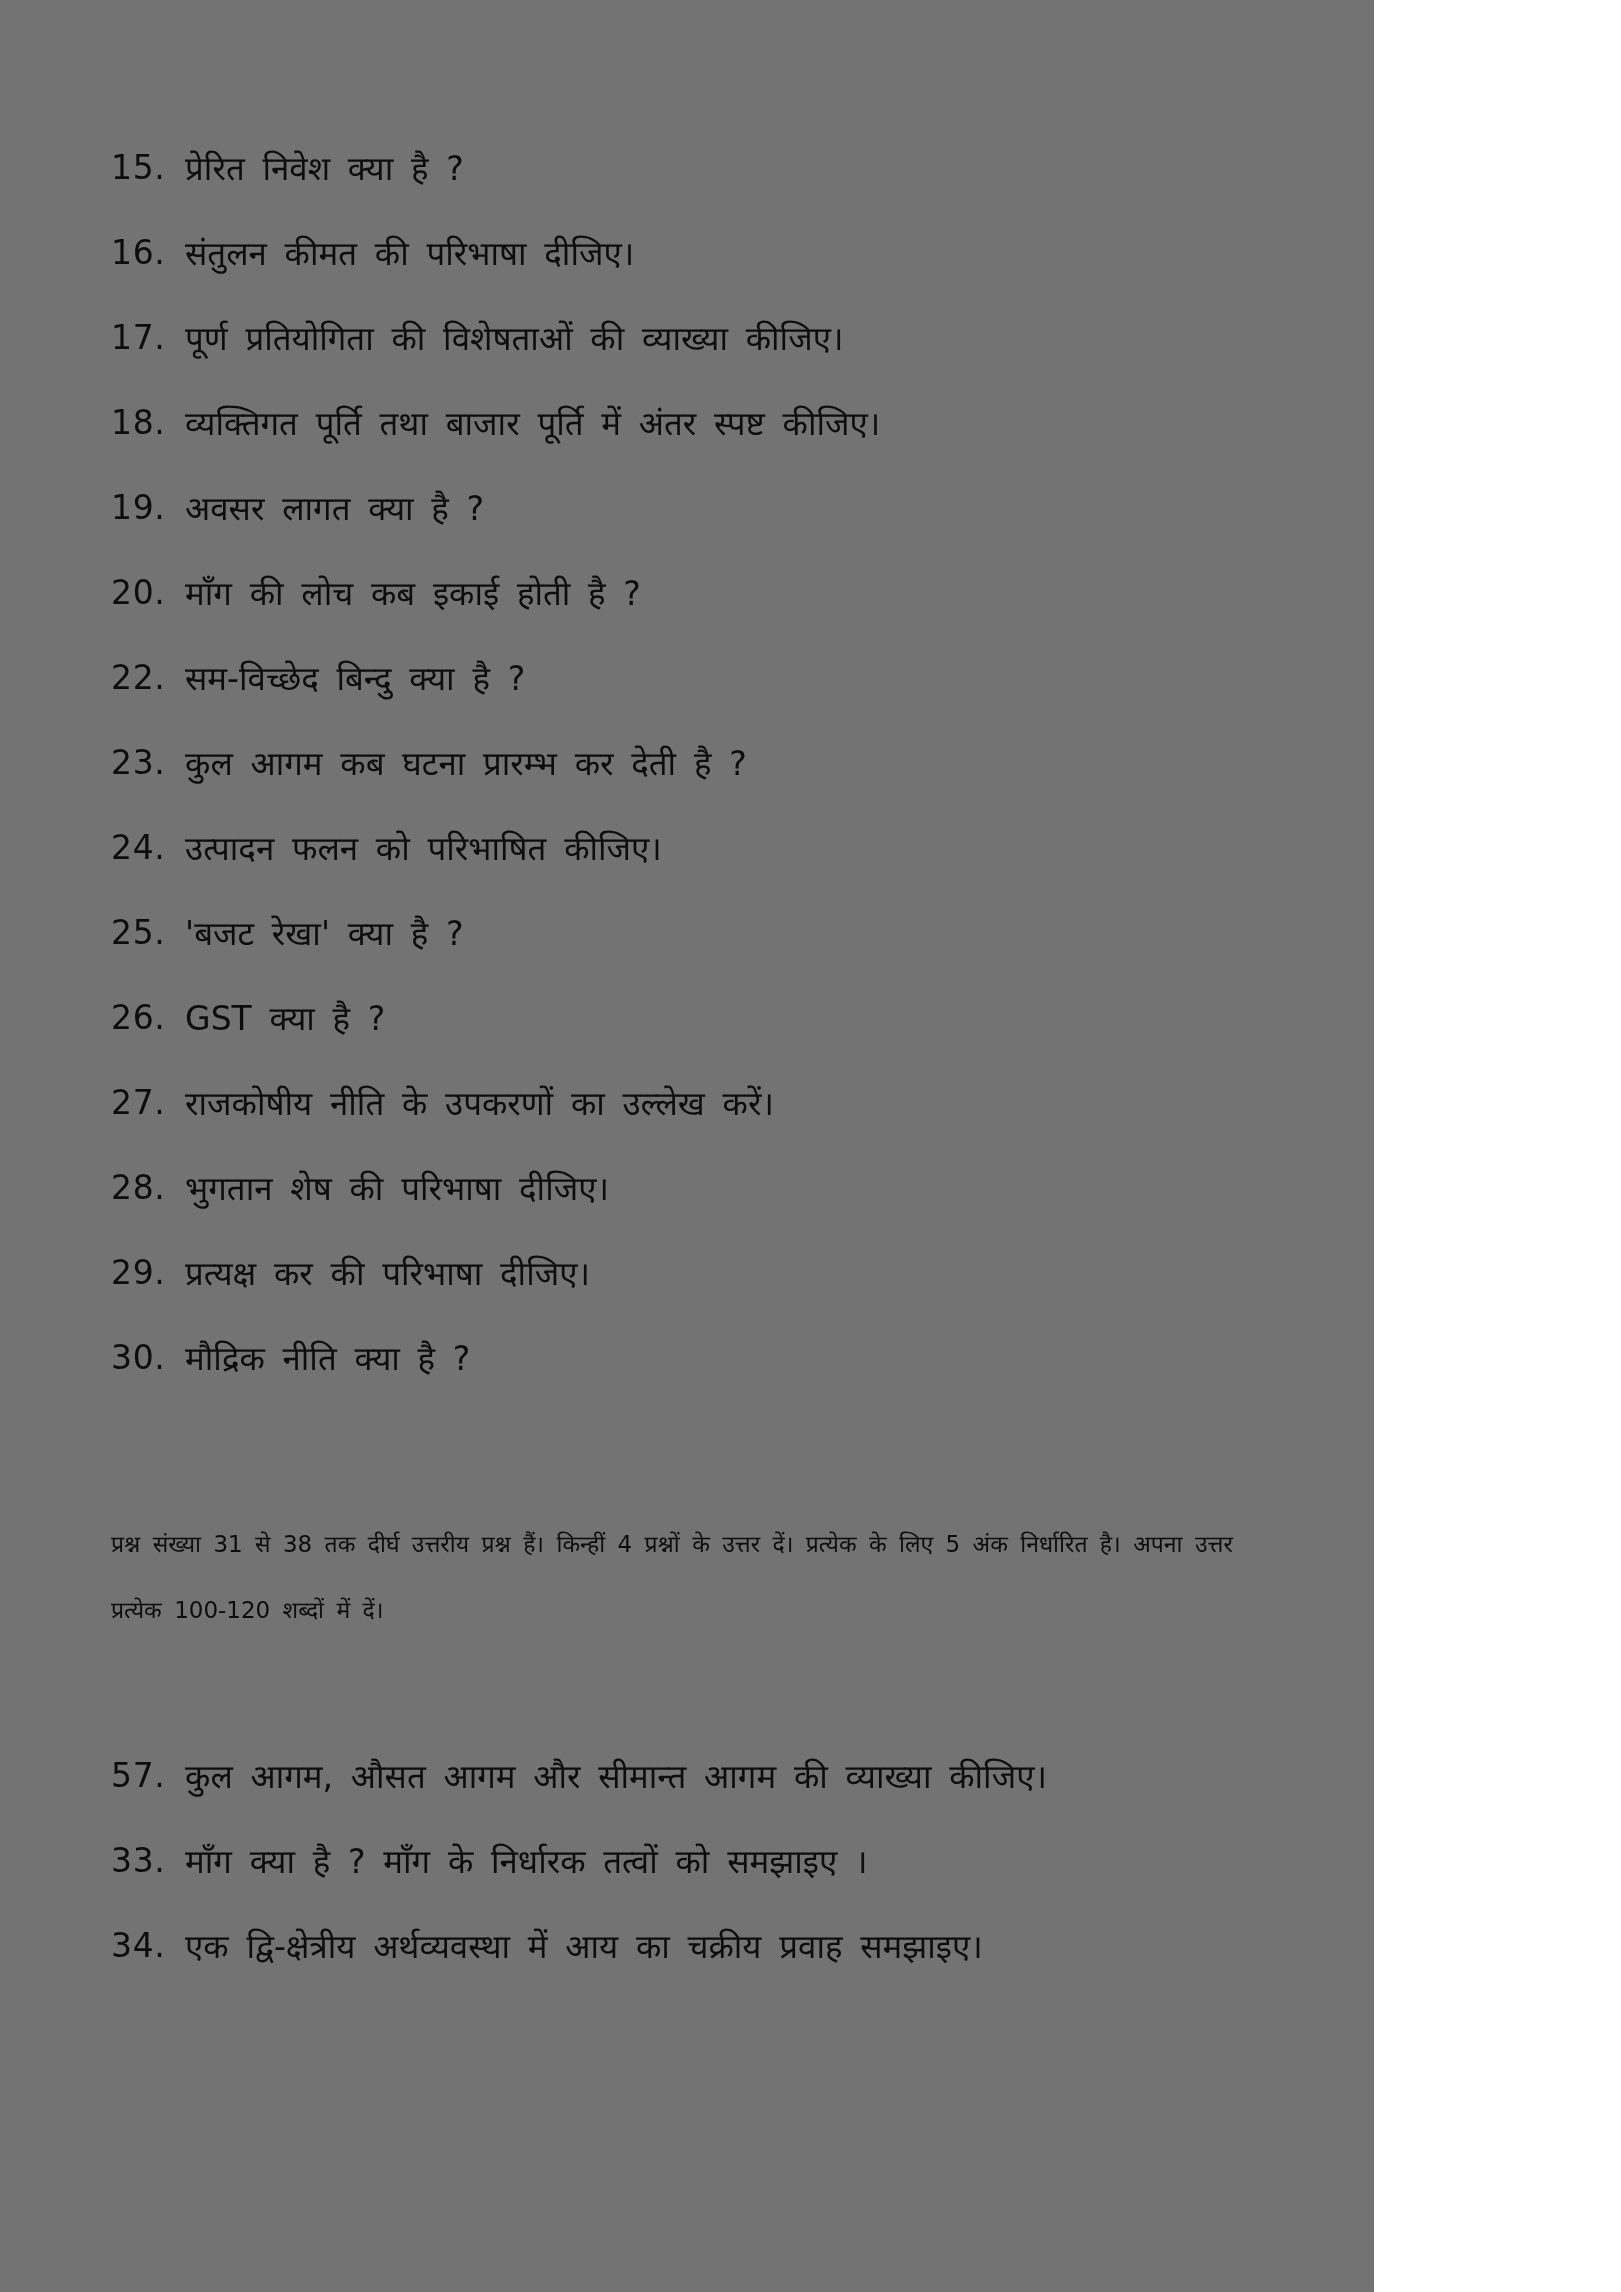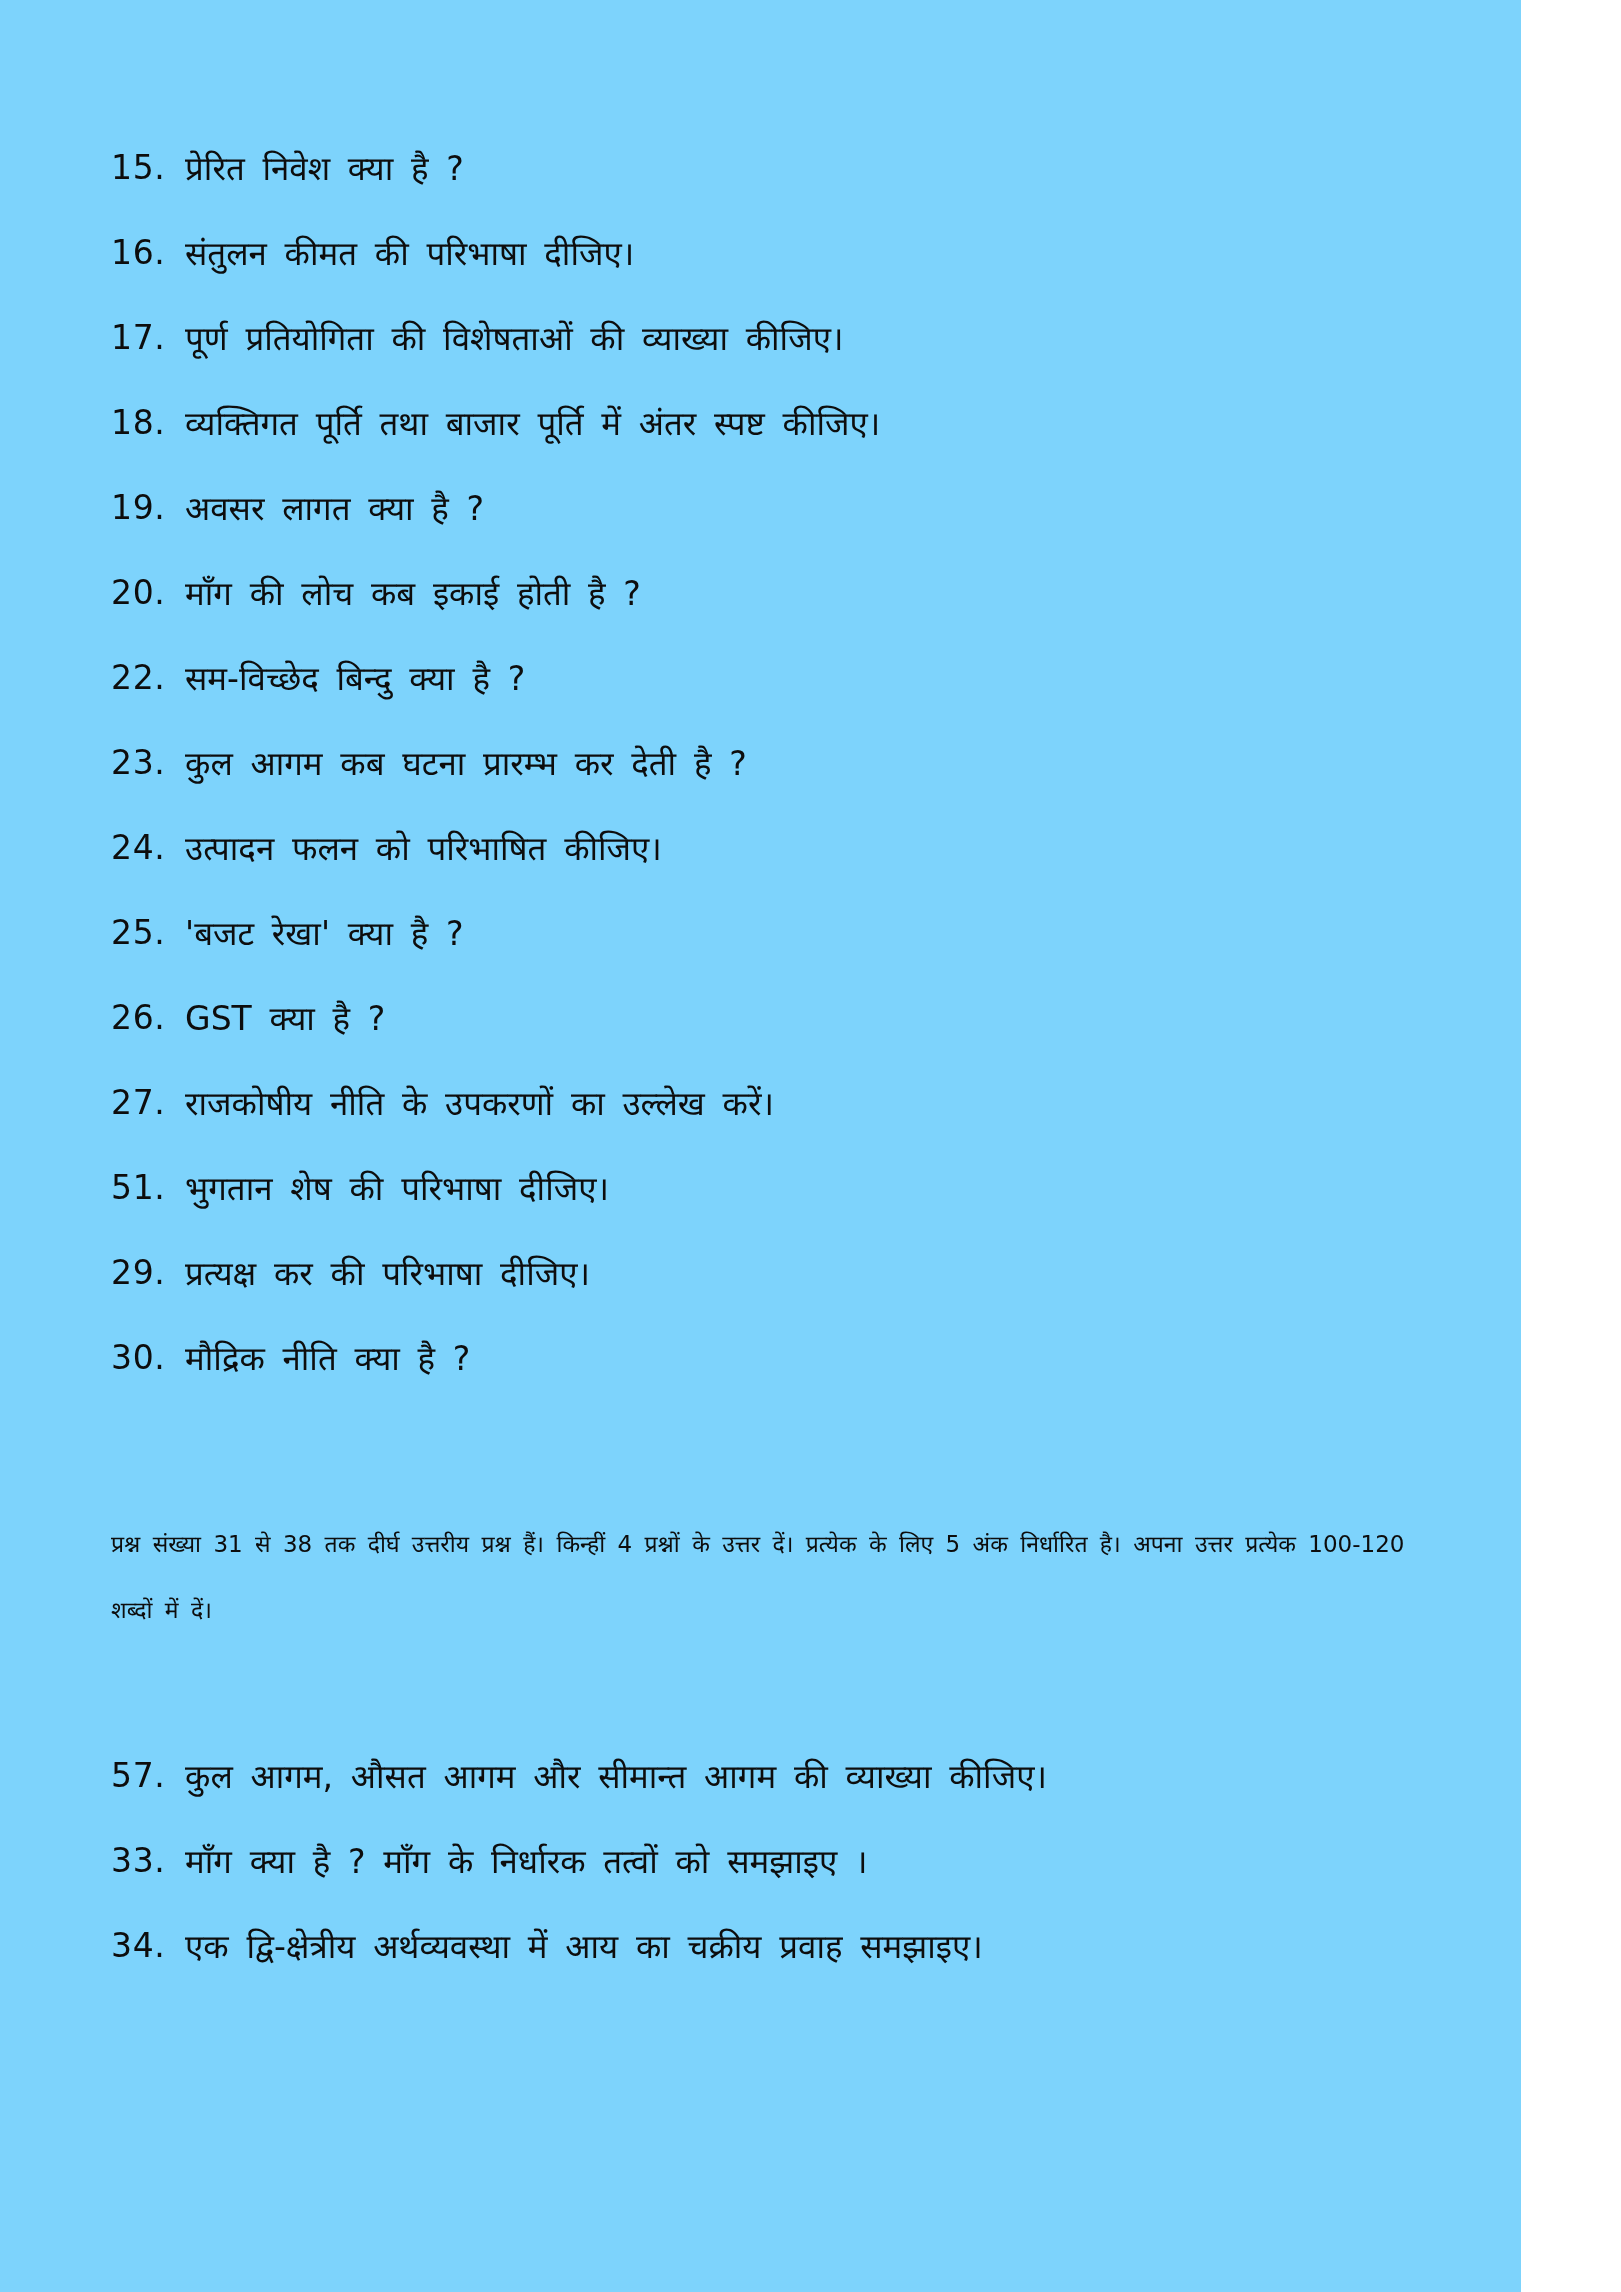--- a/index.html
+++ b/index.html
@@ -2,23 +2,23 @@
 <html lang="hi"><head>
 <meta charset="utf-8">
 <style>
   html, body {
     margin: 0;
     padding: 0;
     background: #ffffff;
   }
   .page {
     position: relative;
-    width: 1521px;
+    width: 1374px;
     height: 2293px;
-    background: #7dd3fc;
+    background: #737373;
     font-family: "DejaVu Sans", sans-serif;
     color: #0d0d0d;
     overflow: hidden;
   }
   .content {
     padding-top: 125px;
     padding-left: 111px;
     padding-right: 108px;
   }
   .q-row {
@@ -111,21 +111,21 @@
     <span class="q-num">26.</span>
     <span class="q-text">GST क्या है ?</span>
   </div>
 
   <div class="q-row">
     <span class="q-num">27.</span>
     <span class="q-text">राजकोषीय नीति के उपकरणों का उल्लेख करें।</span>
   </div>
 
   <div class="q-row">
-    <span class="q-num">51.</span>
+    <span class="q-num">28.</span>
     <span class="q-text">भुगतान शेष की परिभाषा दीजिए।</span>
   </div>
 
   <div class="q-row">
     <span class="q-num">29.</span>
     <span class="q-text">प्रत्यक्ष कर की परिभाषा दीजिए।</span>
   </div>
 
   <div class="q-row">
     <span class="q-num">30.</span>

